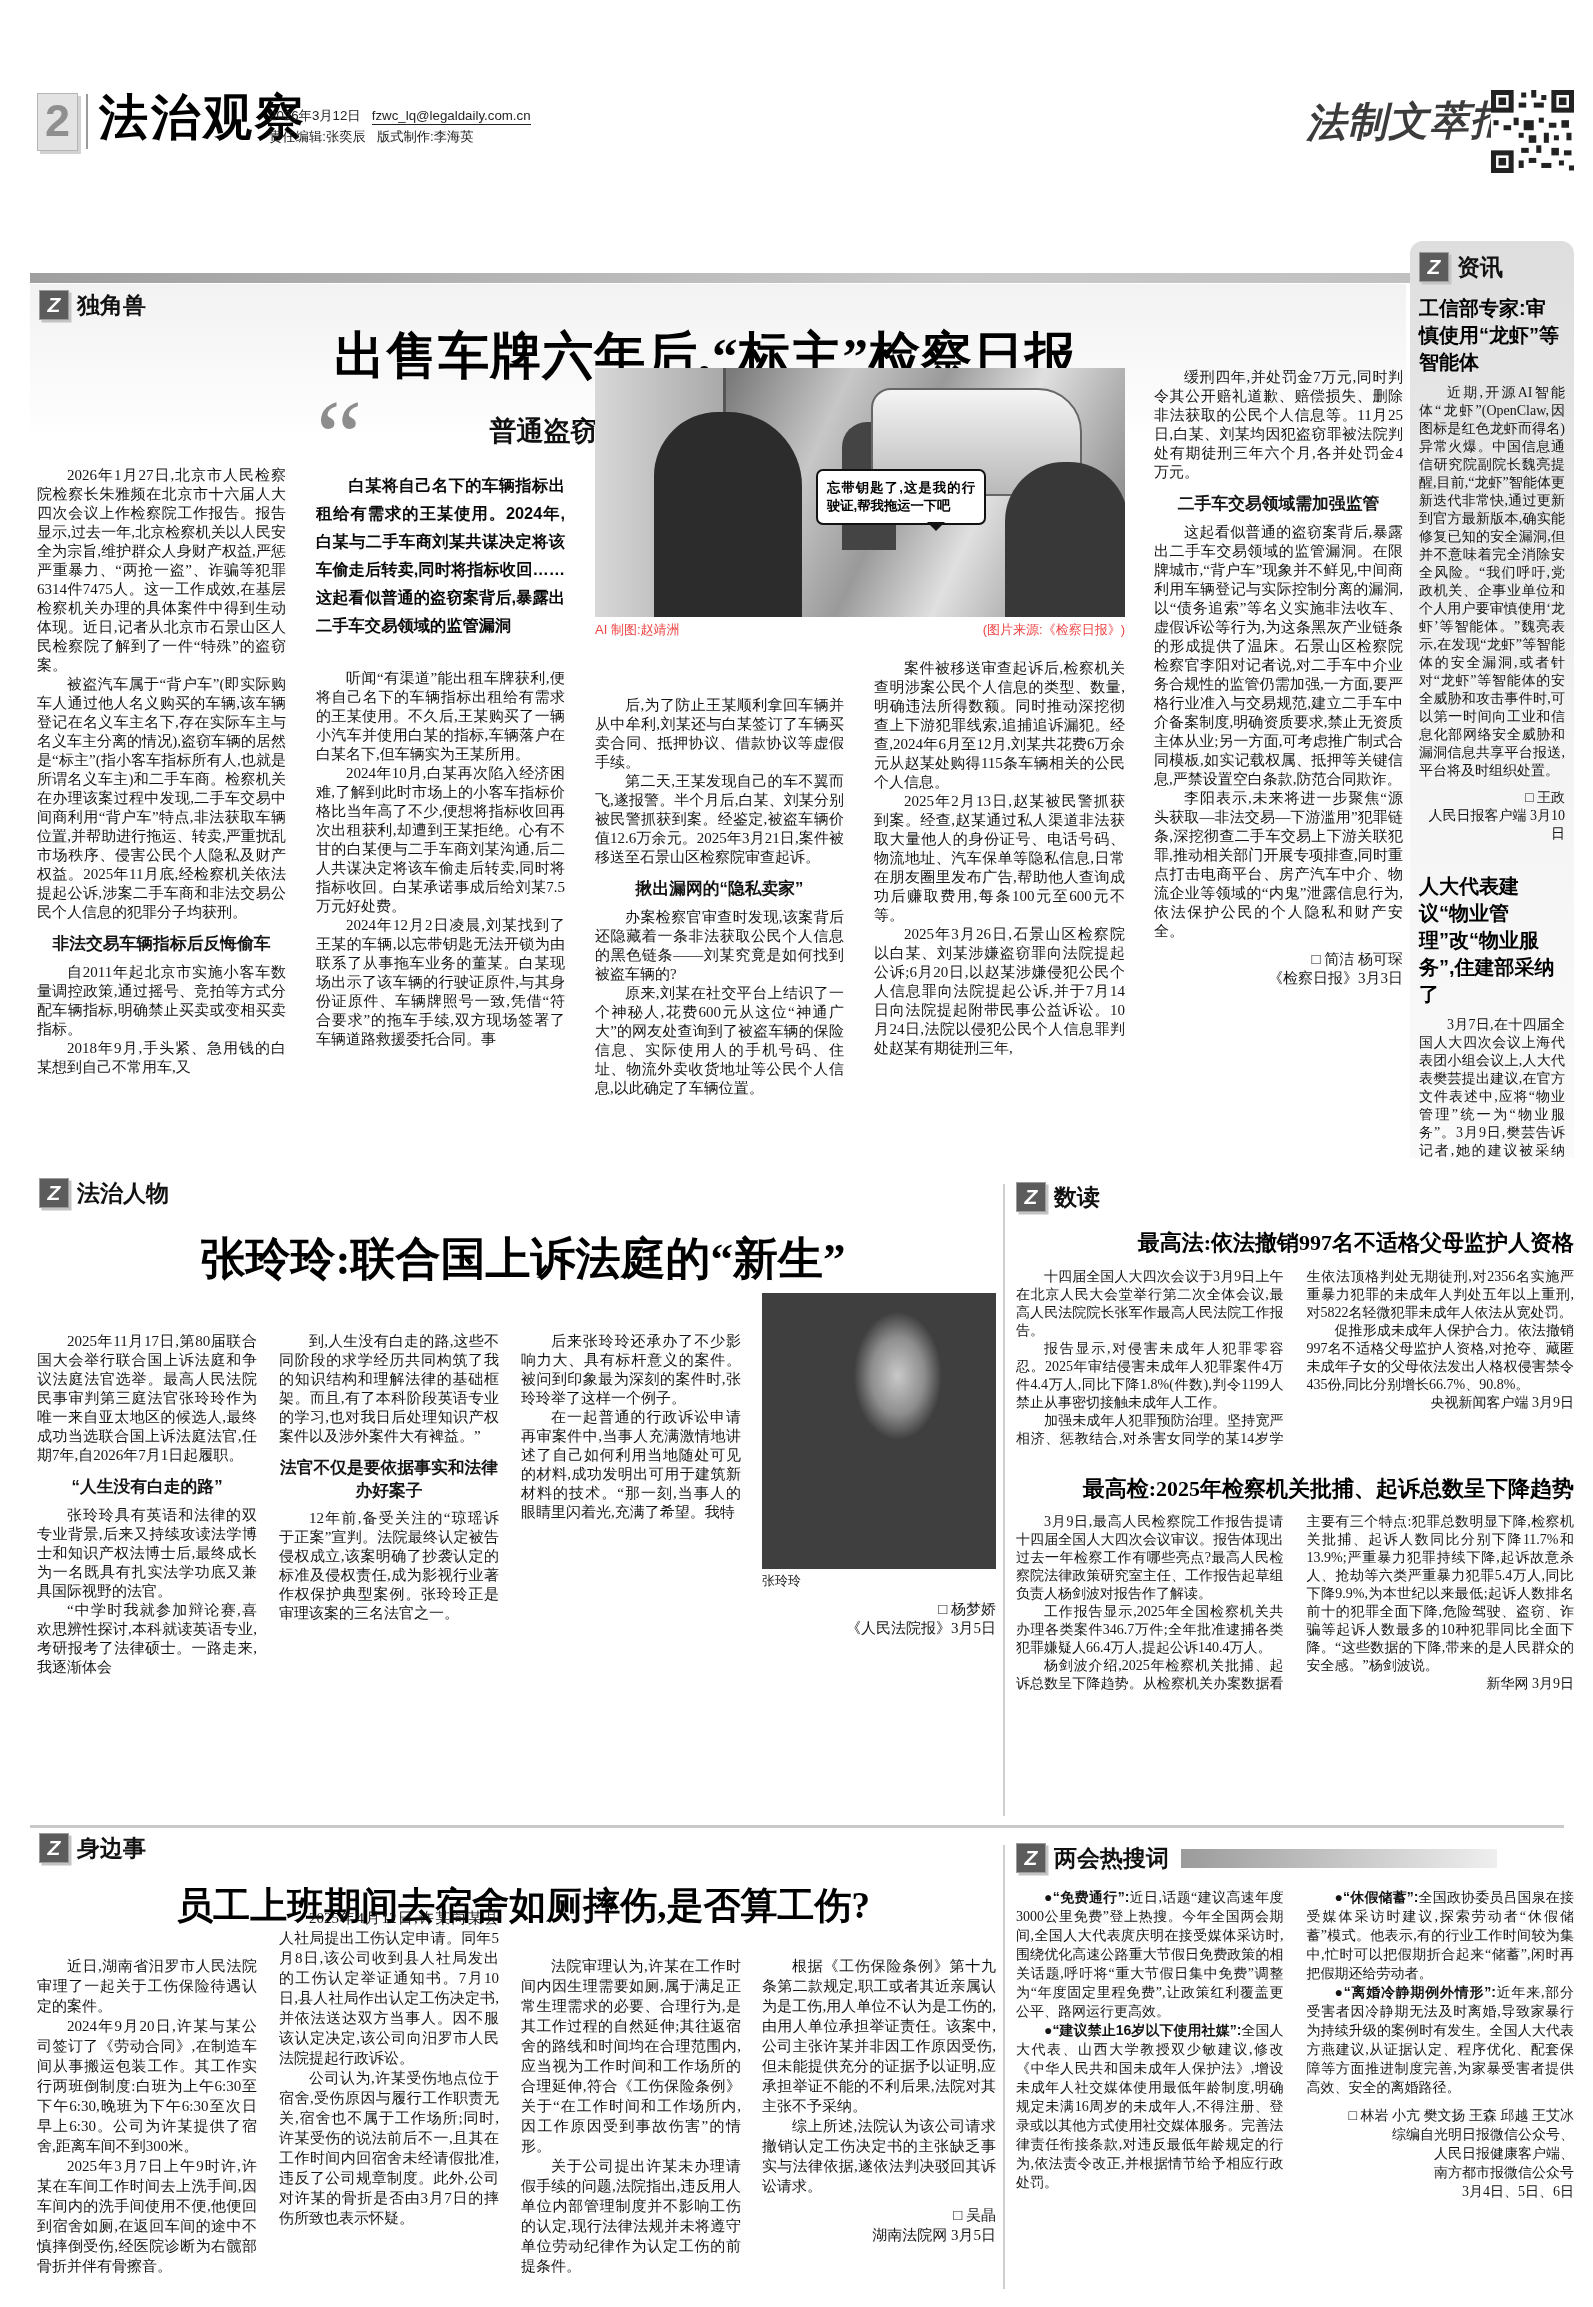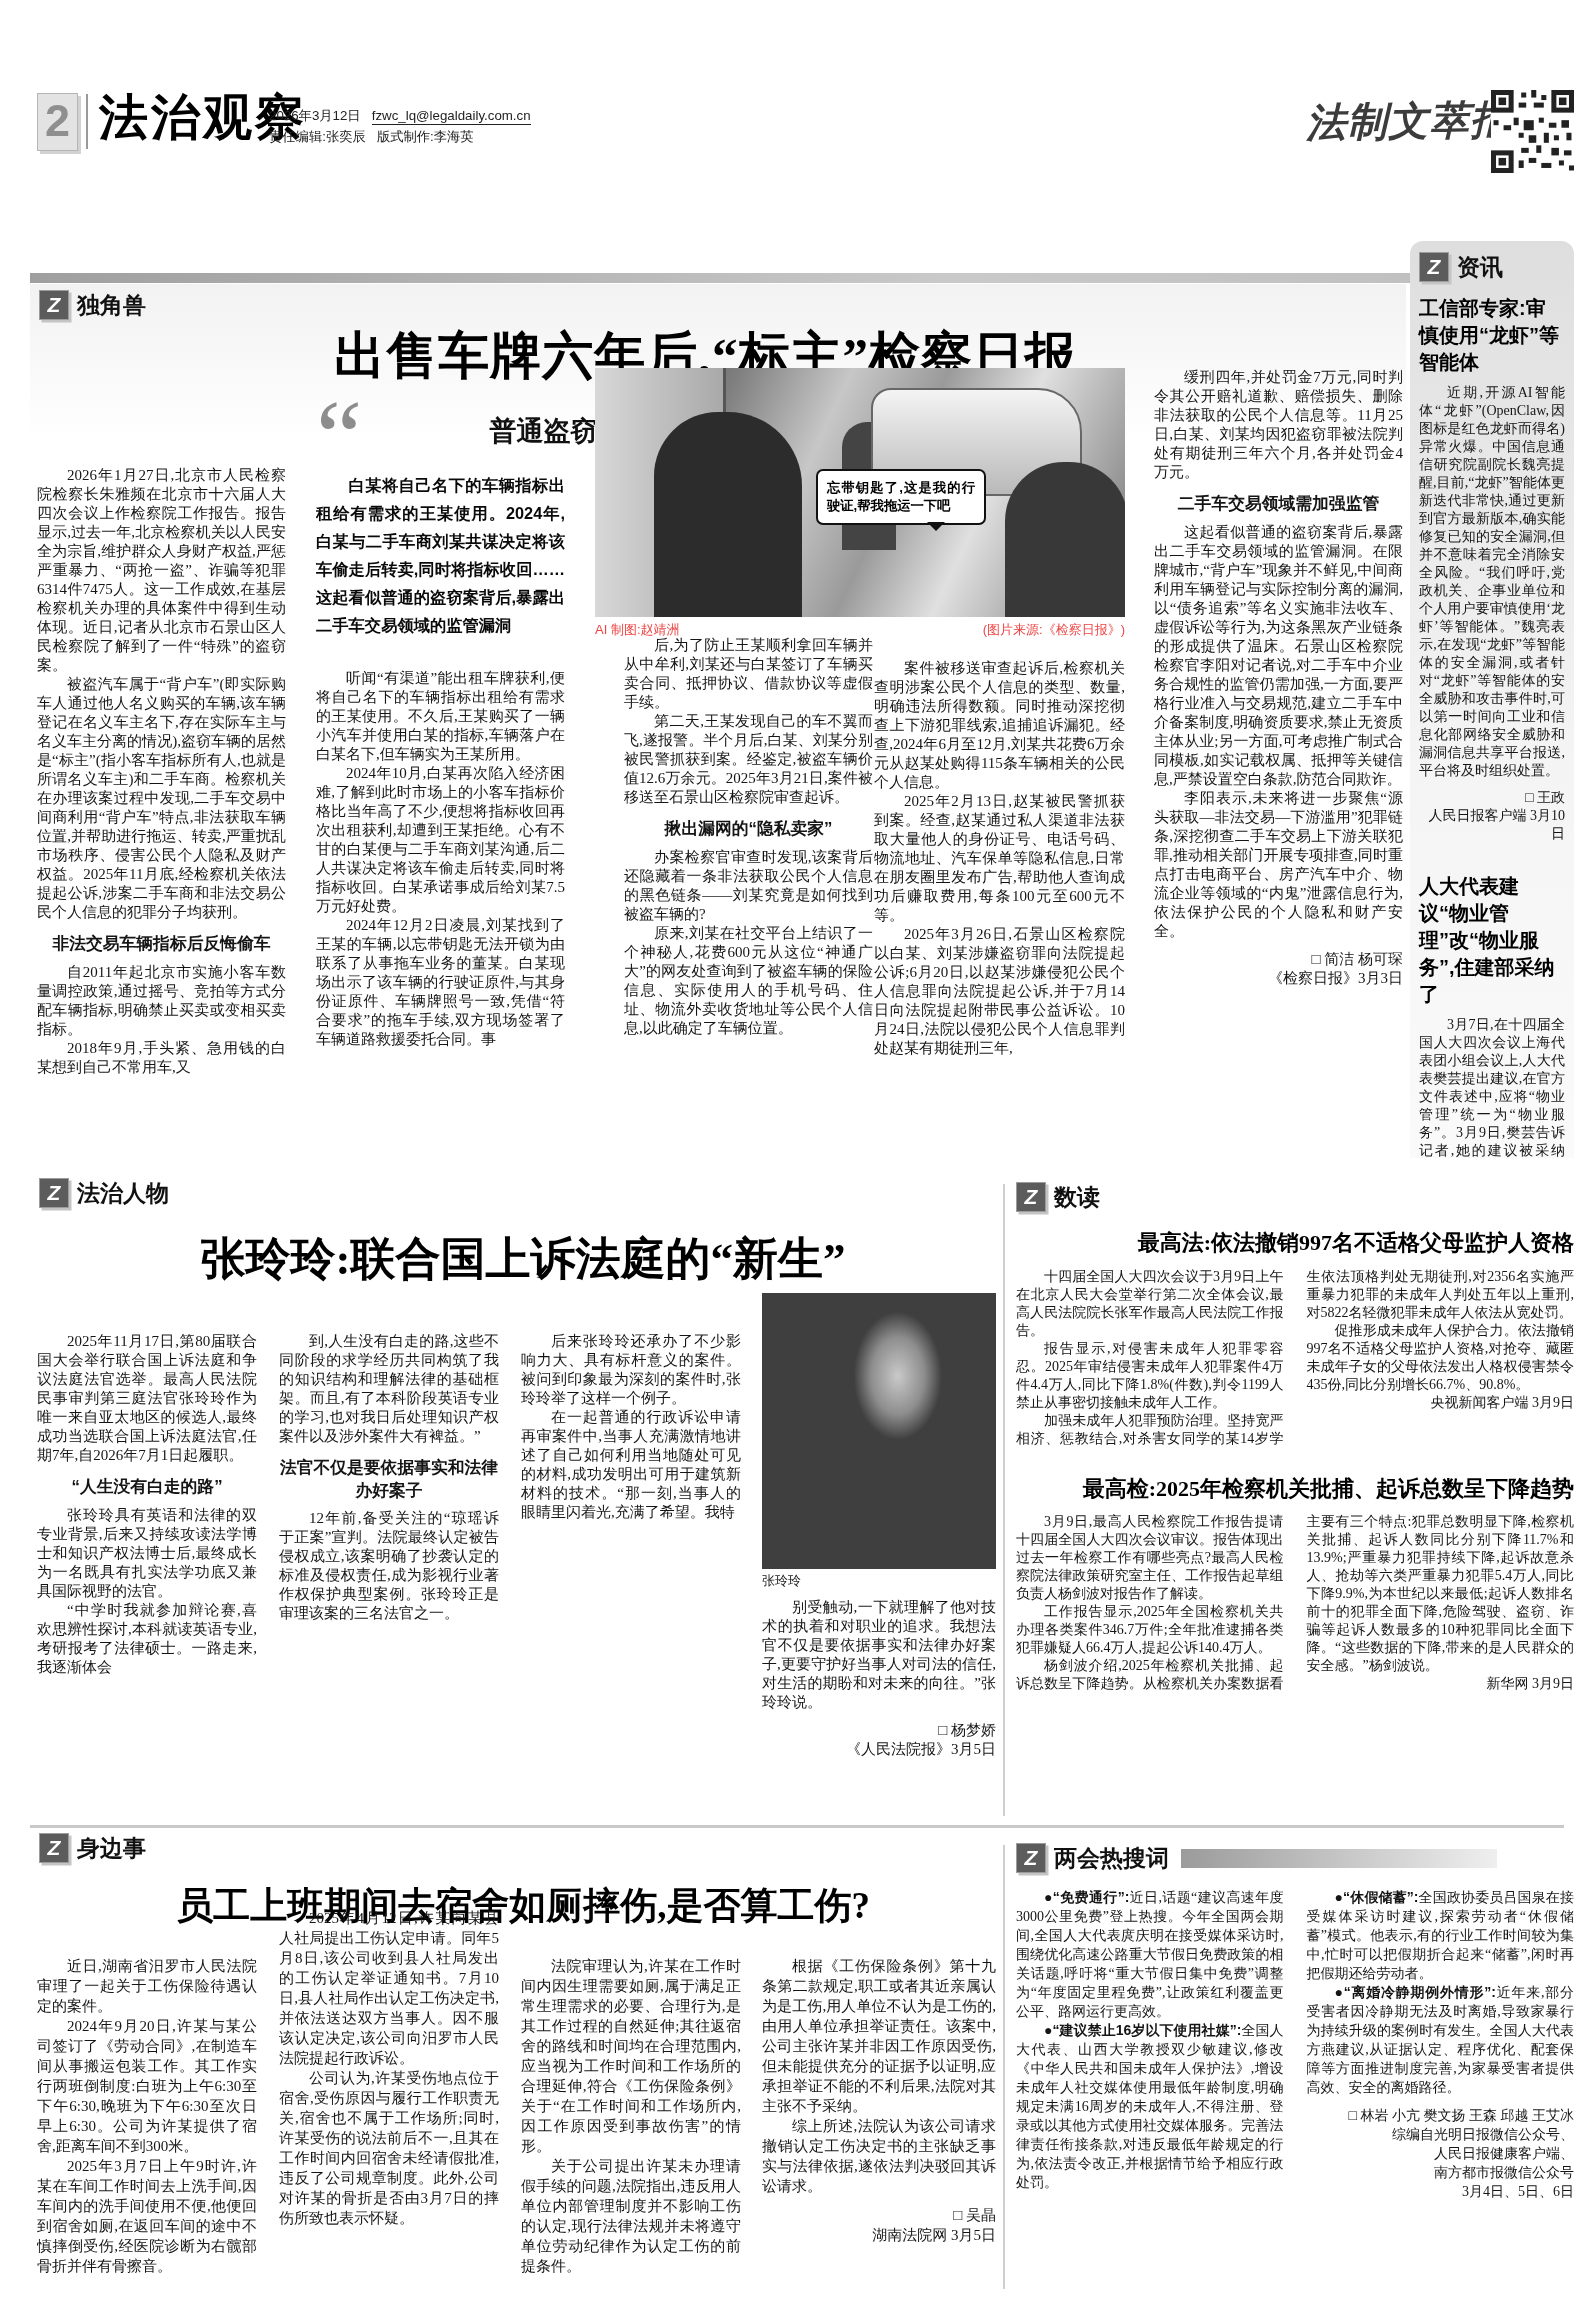--- a/index.html
+++ b/index.html
@@ -185,21 +185,21 @@
   <div class="fig3"></div>
   <div class="car"></div>
   <div class="fig2"></div>
   <div class="bubble">忘带钥匙了,这是我的行驶证,帮我拖运一下吧</div>
 </div>
 <div class="abs comic-captions">
   <span>AI 制图:赵靖洲</span>
   <span>(图片来源:《检察日报》)</span>
 </div>
 
-<div class="abs acol colbox" style="left:595px;top:636px;width:249px;height:498px;margin-left:29px;">
+<div class="abs acol colbox" style="left:595px;top:696px;width:249px;height:498px;">
     <p class="para">后,为了防止王某顺利拿回车辆并从中牟利,刘某还与白某签订了车辆买卖合同、抵押协议、借款协议等虚假手续。</p>
     <p class="para">第二天,王某发现自己的车不翼而飞,遂报警。半个月后,白某、刘某分别被民警抓获到案。经鉴定,被盗车辆价值12.6万余元。2025年3月21日,案件被移送至石景山区检察院审查起诉。</p>
     <div class="subhead">揪出漏网的“隐私卖家”</div>
     <p class="para">办案检察官审查时发现,该案背后还隐藏着一条非法获取公民个人信息的黑色链条——刘某究竟是如何找到被盗车辆的?</p>
     <p class="para">原来,刘某在社交平台上结识了一个神秘人,花费600元从这位“神通广大”的网友处查询到了被盗车辆的保险信息、实际使用人的手机号码、住址、物流外卖收货地址等公民个人信息,以此确定了车辆位置。</p>
   </div>
 <div class="abs acol colbox" style="left:874px;top:659px;width:251px;height:498px;">
     <p class="para">案件被移送审查起诉后,检察机关查明涉案公民个人信息的类型、数量,明确违法所得数额。同时推动深挖彻查上下游犯罪线索,追捕追诉漏犯。经查,2024年6月至12月,刘某共花费6万余元从赵某处购得115条车辆相关的公民个人信息。</p>
     <p class="para">2025年2月13日,赵某被民警抓获到案。经查,赵某通过私人渠道非法获取大量他人的身份证号、电话号码、物流地址、汽车保单等隐私信息,日常在朋友圈里发布广告,帮助他人查询成功后赚取费用,每条100元至600元不等。</p>
     <p class="para">2025年3月26日,石景山区检察院以白某、刘某涉嫌盗窃罪向法院提起公诉;6月20日,以赵某涉嫌侵犯公民个人信息罪向法院提起公诉,并于7月14日向法院提起附带民事公益诉讼。10月24日,法院以侵犯公民个人信息罪判处赵某有期徒刑三年,</p>
@@ -246,21 +246,20 @@
     <p class="para">12年前,备受关注的“琼瑶诉于正案”宣判。法院最终认定被告侵权成立,该案明确了抄袭认定的标准及侵权责任,成为影视行业著作权保护典型案例。张玲玲正是审理该案的三名法官之一。</p>
   </div>
 <div class="abs pcol colbox" style="left:521px;top:1332px;width:220px;height:474px;">
     <p class="para">后来张玲玲还承办了不少影响力大、具有标杆意义的案件。被问到印象最为深刻的案件时,张玲玲举了这样一个例子。</p>
     <p class="para">在一起普通的行政诉讼申请再审案件中,当事人充满激情地讲述了自己如何利用当地随处可见的材料,成功发明出可用于建筑新材料的技术。“那一刻,当事人的眼睛里闪着光,充满了希望。我特</p>
   </div>
 <div class="abs pcol colbox" style="left:762px;top:1293px;width:234px;height:513px;">
   <div class="portrait"></div>
   <div class="portrait-caption">张玲玲</div>
   <div>
-      <p class="para">别受触动,一下就理解了他对技术的执着和对职业的追求。我想法官不仅是要依据事实和法律办好案子,更要守护好当事人对司法的信任,对生活的期盼和对未来的向往。”张玲玲说。</p>
       <div class="byline">□ 杨梦娇</div>
       <div class="source">《人民法院报》3月5日</div>
     </div>
 </div>
 
 <div class="abs vdiv"></div>
 
 <div class="abs shudu">
   <div>
     <span class="zicon">Z</span><span class="seclabel">数读</span>

